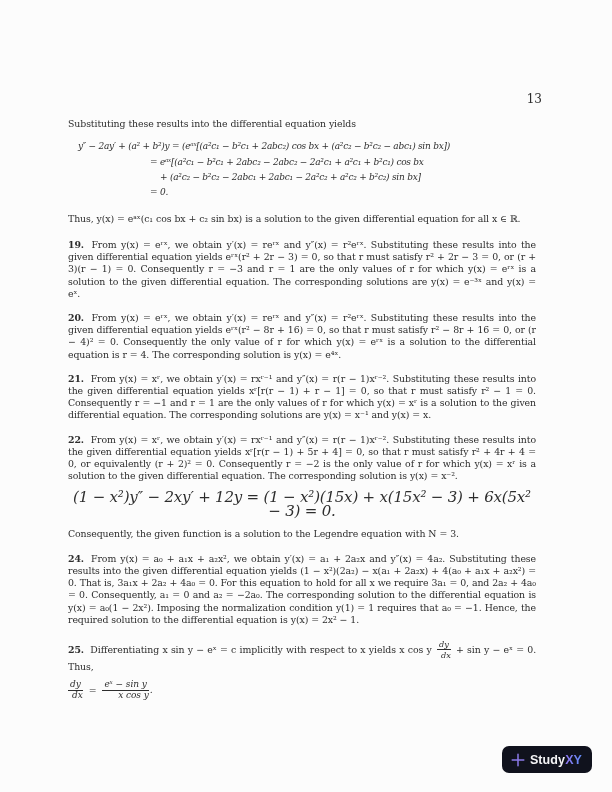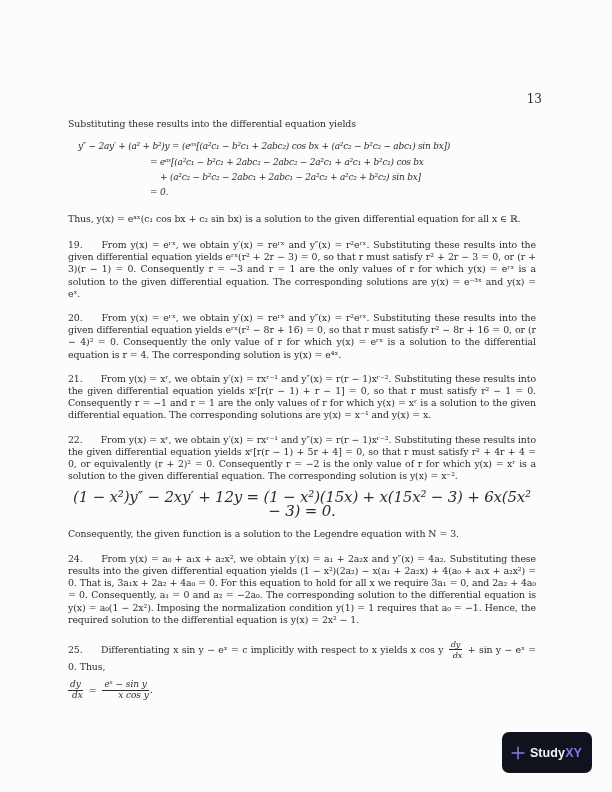--- a/index.html
+++ b/index.html
@@ -38,21 +38,21 @@
     white-space:nowrap;
     font-style:italic;
   }
   .eq-line.l1{padding-left:2px;}
   .eq-line.l2{padding-left:58px;}
   .eq-line.l3{padding-left:74px;}
   .eq-line.l4{padding-left:84px;}
   .eq-line.l5{padding-left:74px;}
   .thus{margin-bottom:14px;}
   .prob{margin-top:12px;}
-  .pnum{margin-right:15px;font-weight:normal;}
+  .pnum{margin-right:3px;font-weight:bold;}
   .display-eq{
     margin:8px 0 10px 0;
     text-align:center;
     font-size:15px;
     letter-spacing:-0.2px;
     font-style:italic;
     line-height:14px;
   }
   .after-eq{margin-bottom:7px;}
   .frac{
@@ -72,21 +72,21 @@
     text-align:left;
     line-height:1;
     font-style:italic;
   }
   .p25-result .frac{font-size:9px;vertical-align:middle;margin:0 3px 0 0;}
   .p25-result .eqsign{vertical-align:middle;font-style:normal;}
   .p25-result .frac.rhs{margin:0 1px 0 3px;}
   .logo-badge{
     position:absolute;
     right:20px;bottom:19px;
-    height:41px;
+    height:27px;
     display:flex;align-items:center;
     gap:5px;
     padding:0 10px 0 9px;
     background:#10121d;
     border-radius:7px;
     box-sizing:border-box;
     font-family:"Liberation Sans","DejaVu Sans",sans-serif;
   }
   .logo-badge .brand{font-size:12.5px;font-weight:700;letter-spacing:0.1px;}
   .logo-badge .brand-study{color:#f4f4f6;}

